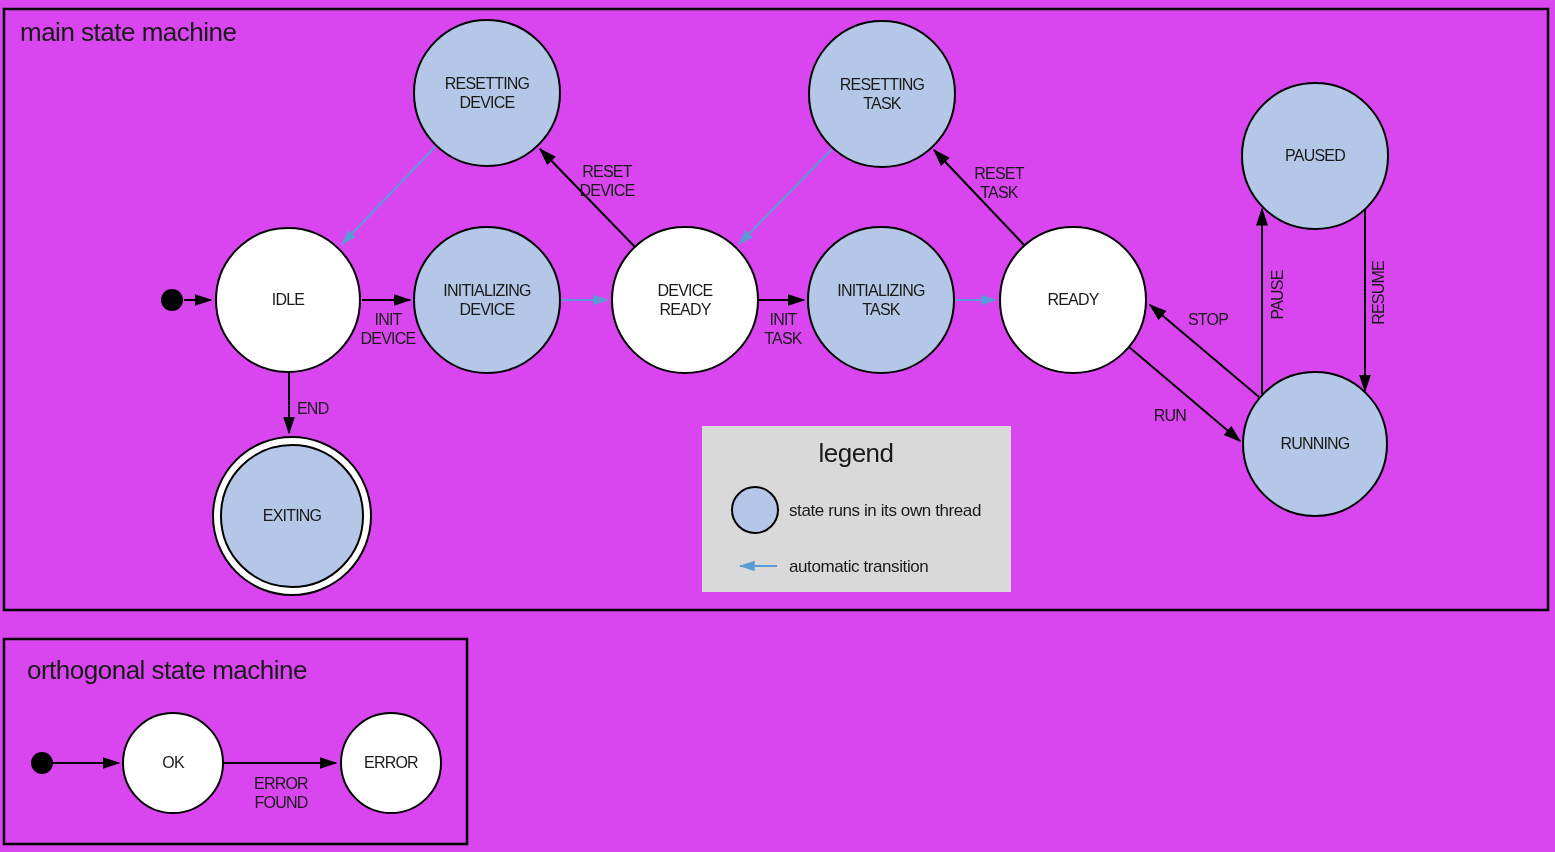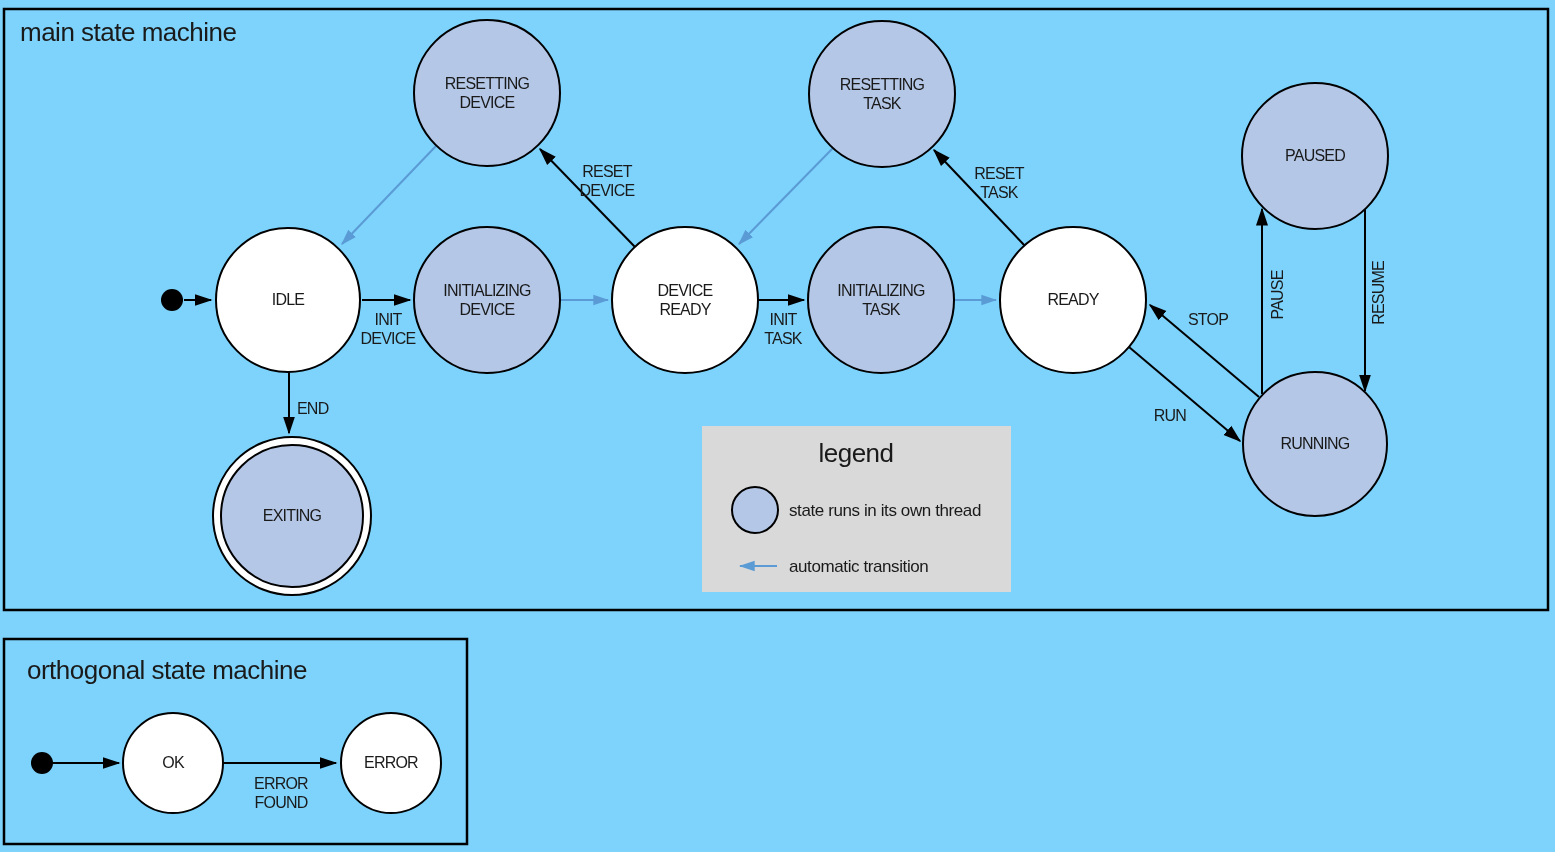--- a/index.html
+++ b/index.html
@@ -5,21 +5,21 @@
   html, body {
     margin: 0;
     padding: 0;
     background: #ffffff;
     font-family: "Liberation Sans", sans-serif;
   }
   .canvas {
     position: relative;
     width: 1555px;
     height: 852px;
-    background: #7dd3fc;
+    background: #d946ef;
   }
   svg { display: block; }
 
   
   .box-frame        { fill: none; stroke: #000000; stroke-width: 2.5; }
   .state-plain      { fill: #ffffff; stroke: #000000; stroke-width: 2; }
   .state-thread     { fill: var(--thread-fill, #b4c7e7); stroke: #000000; stroke-width: 2; }
   .final-outer      { fill: #ffffff; stroke: #000000; stroke-width: 2; }
   .start-dot        { fill: #000000; stroke: none; }
   .edge-black       { stroke: #000000; stroke-width: 2; fill: none; }

